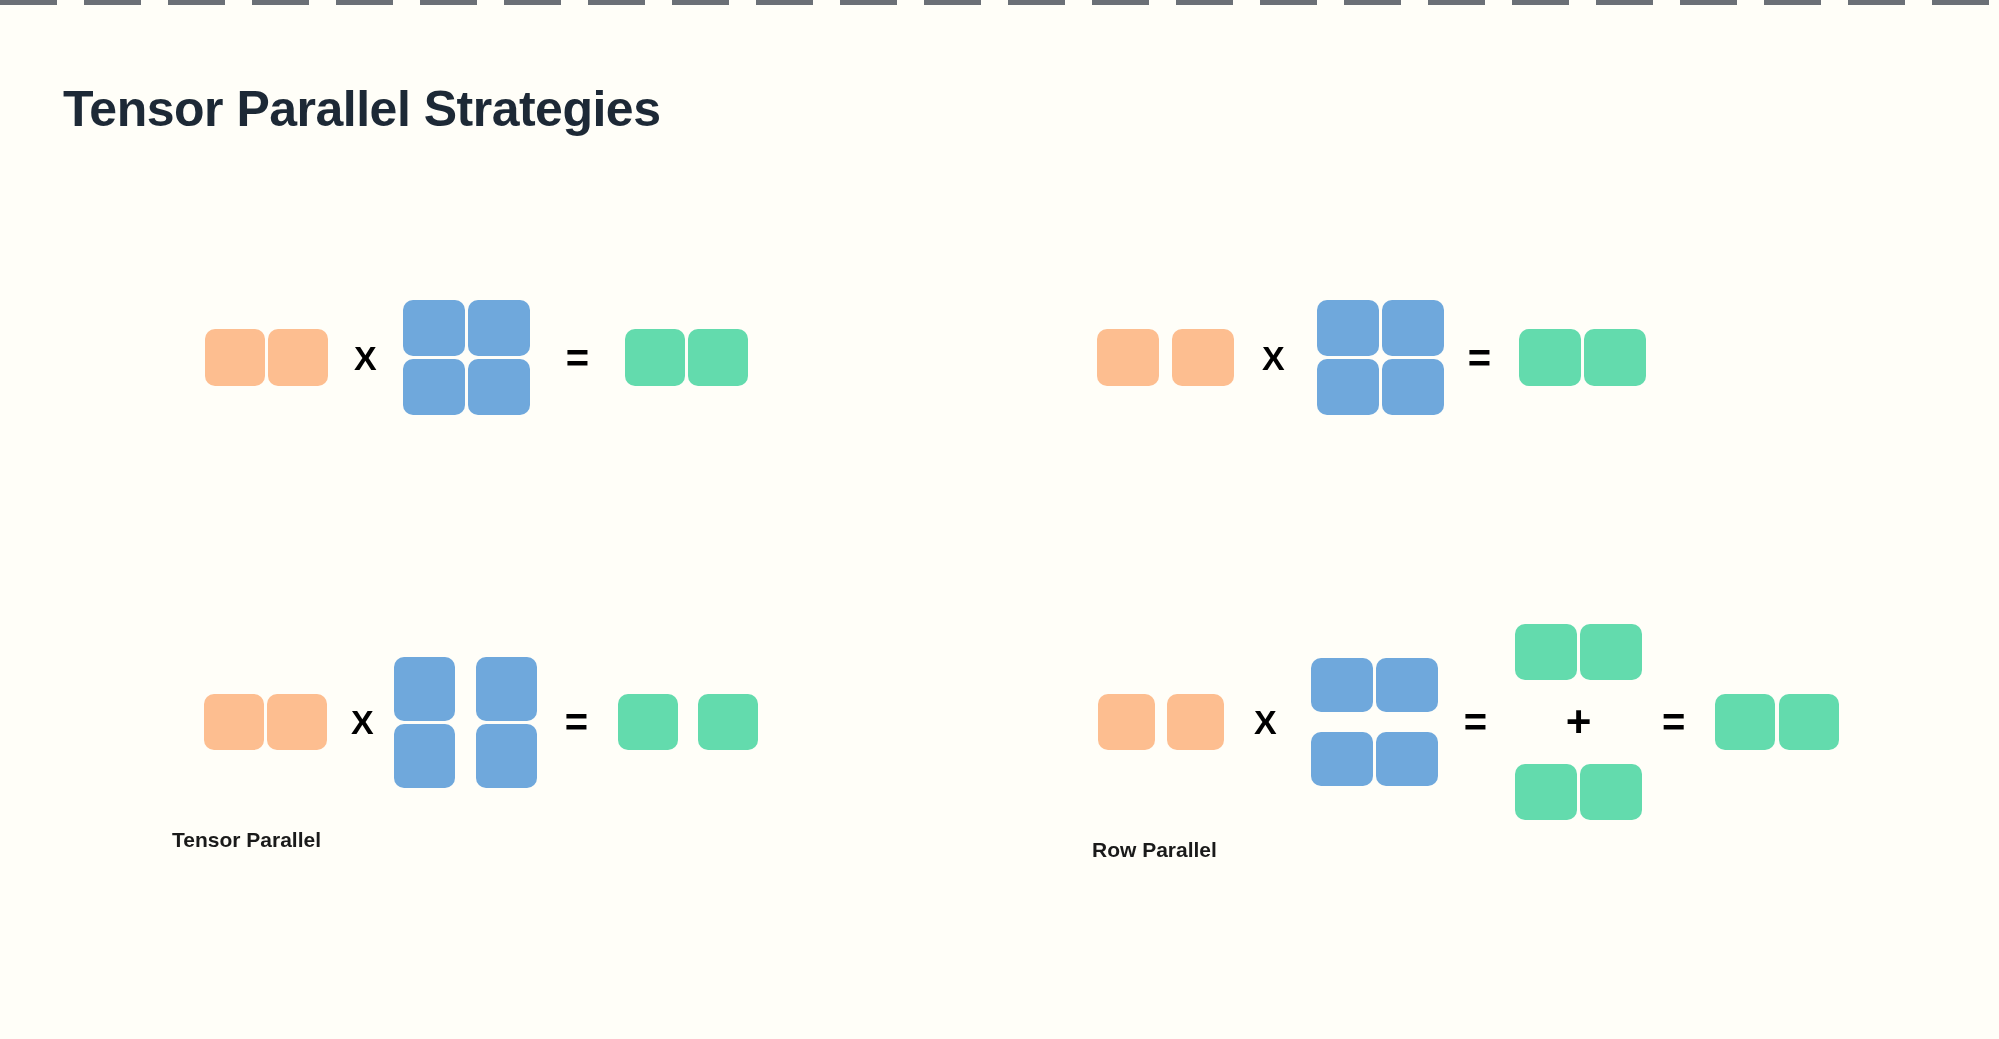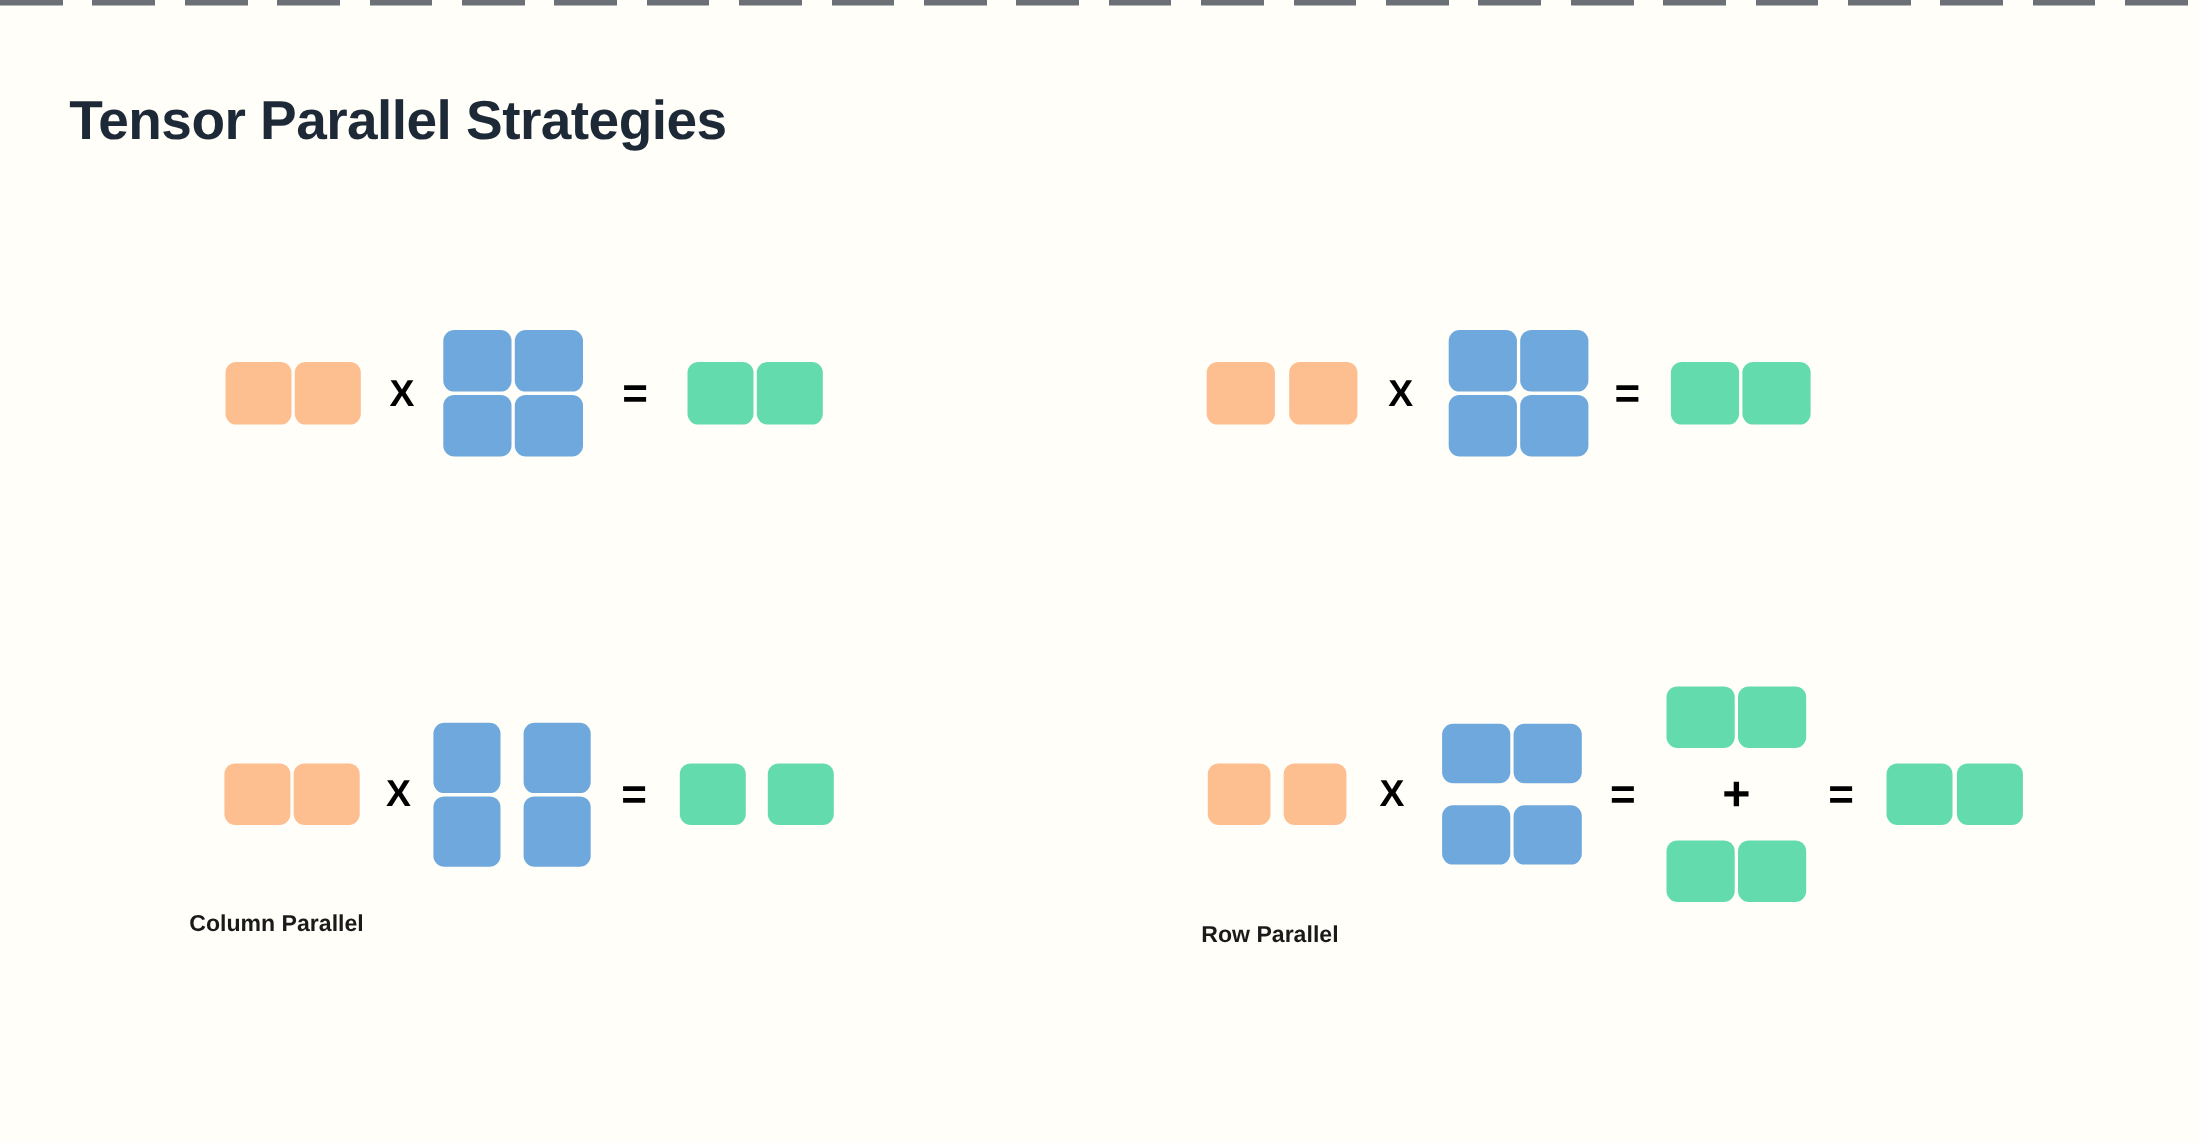--- a/index.html
+++ b/index.html
@@ -220,16 +220,16 @@
         <div class="cell green c62x56"></div>
       </div>
     </div>
     <div class="op op-eq op-eq2">=</div>
     <div class="pair gapped-4">
       <div class="cell green c60x56"></div>
       <div class="cell green c60x56"></div>
     </div>
   </div>
 
-  <div class="diagram-label label-col">Column Parallel</div>
+  <div class="diagram-label label-col">Tensor Parallel</div>
   <div class="diagram-label label-row">Row Parallel</div>
 
 </div>
 
 </body></html>

